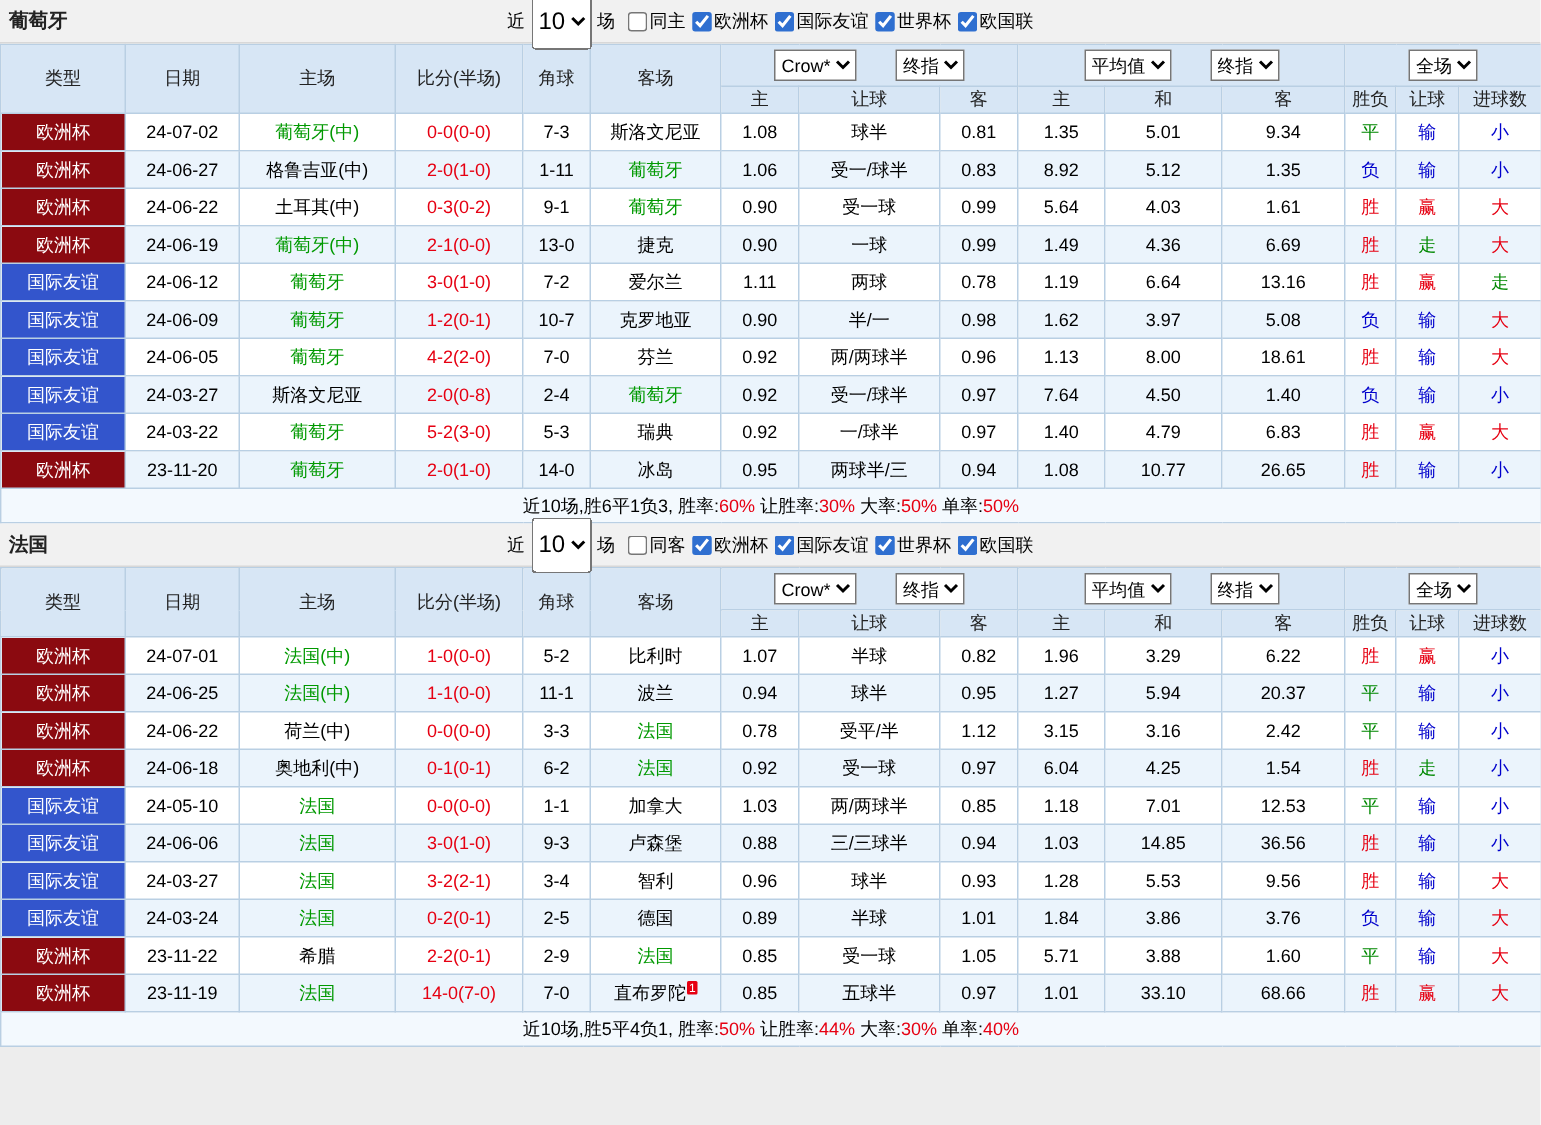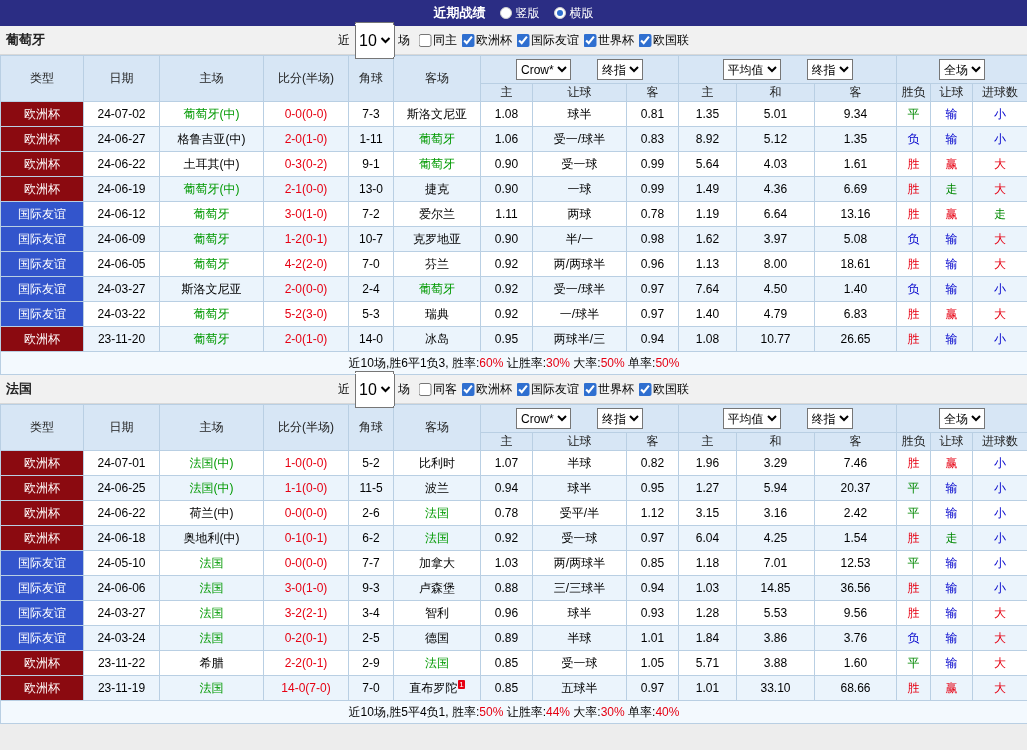--- a/index.html
+++ b/index.html
@@ -65,31 +65,20 @@
   tfoot .red { color: #e60012; }
   sup.redcard {
     background: #e60012; color: #fff; font-size: 8px; line-height: 10px;
     padding: 0 1px; margin-left: 1px; border-radius: 1px; vertical-align: super;
   }
 </style>
 </head>
 <body>
 
 <div class="page">
-  <div class="titlebar">
-    <span class="ttl">近期战绩</span>
-    <label class="radio-opt">
-      <span class="radio"></span>
-      <span>竖版</span>
-    </label>
-    <label class="radio-opt">
-      <span class="radio selected"></span>
-      <span>横版</span>
-    </label>
-  </div>
   <div id="sections">
   <div class="section">
     <div class="sec-header">
       <span class="team-name">葡萄牙</span>
       <div class="filters">
         <span>近</span>
         <select>
           <option>10</option>
         </select>
         <span>场</span>
@@ -275,21 +264,21 @@
               <td>8.00</td>
               <td>18.61</td>
               <td class="res" style="color: rgb(230, 0, 18);">胜</td>
               <td class="res" style="color: rgb(0, 0, 204);">输</td>
               <td class="res" style="color: rgb(230, 0, 18);">大</td>
             </tr>
             <tr class="alt">
               <td class="league" style="background: rgb(51, 85, 204);">国际友谊</td>
               <td>24-03-27</td>
               <td>斯洛文尼亚</td>
-              <td class="score">2-0(0-0)</td>
+              <td class="score">2-0(0-8)</td>
               <td>2-4</td>
               <td class="focus">葡萄牙</td>
               <td>0.92</td>
               <td>受一/球半</td>
               <td>0.97</td>
               <td>7.64</td>
               <td>4.50</td>
               <td>1.40</td>
               <td class="res" style="color: rgb(0, 0, 204);">负</td>
               <td class="res" style="color: rgb(0, 0, 204);">输</td>
@@ -418,48 +407,48 @@
               <td>24-07-01</td>
               <td class="focus">法国(中)</td>
               <td class="score">1-0(0-0)</td>
               <td>5-2</td>
               <td>比利时</td>
               <td>1.07</td>
               <td>半球</td>
               <td>0.82</td>
               <td>1.96</td>
               <td>3.29</td>
-              <td>7.46</td>
+              <td>6.22</td>
               <td class="res" style="color: rgb(230, 0, 18);">胜</td>
               <td class="res" style="color: rgb(230, 0, 18);">赢</td>
               <td class="res" style="color: rgb(0, 0, 204);">小</td>
             </tr>
             <tr class="alt">
               <td class="league" style="background: rgb(139, 10, 16);">欧洲杯</td>
               <td>24-06-25</td>
               <td class="focus">法国(中)</td>
               <td class="score">1-1(0-0)</td>
-              <td>11-5</td>
+              <td>11-1</td>
               <td>波兰</td>
               <td>0.94</td>
               <td>球半</td>
               <td>0.95</td>
               <td>1.27</td>
               <td>5.94</td>
               <td>20.37</td>
               <td class="res" style="color: rgb(0, 136, 0);">平</td>
               <td class="res" style="color: rgb(0, 0, 204);">输</td>
               <td class="res" style="color: rgb(0, 0, 204);">小</td>
             </tr>
             <tr>
               <td class="league" style="background: rgb(139, 10, 16);">欧洲杯</td>
               <td>24-06-22</td>
               <td>荷兰(中)</td>
               <td class="score">0-0(0-0)</td>
-              <td>2-6</td>
+              <td>3-3</td>
               <td class="focus">法国</td>
               <td>0.78</td>
               <td>受平/半</td>
               <td>1.12</td>
               <td>3.15</td>
               <td>3.16</td>
               <td>2.42</td>
               <td class="res" style="color: rgb(0, 136, 0);">平</td>
               <td class="res" style="color: rgb(0, 0, 204);">输</td>
               <td class="res" style="color: rgb(0, 0, 204);">小</td>
@@ -479,21 +468,21 @@
               <td>1.54</td>
               <td class="res" style="color: rgb(230, 0, 18);">胜</td>
               <td class="res" style="color: rgb(0, 136, 0);">走</td>
               <td class="res" style="color: rgb(0, 0, 204);">小</td>
             </tr>
             <tr>
               <td class="league" style="background: rgb(51, 85, 204);">国际友谊</td>
               <td>24-05-10</td>
               <td class="focus">法国</td>
               <td class="score">0-0(0-0)</td>
-              <td>7-7</td>
+              <td>1-1</td>
               <td>加拿大</td>
               <td>1.03</td>
               <td>两/两球半</td>
               <td>0.85</td>
               <td>1.18</td>
               <td>7.01</td>
               <td>12.53</td>
               <td class="res" style="color: rgb(0, 136, 0);">平</td>
               <td class="res" style="color: rgb(0, 0, 204);">输</td>
               <td class="res" style="color: rgb(0, 0, 204);">小</td>

